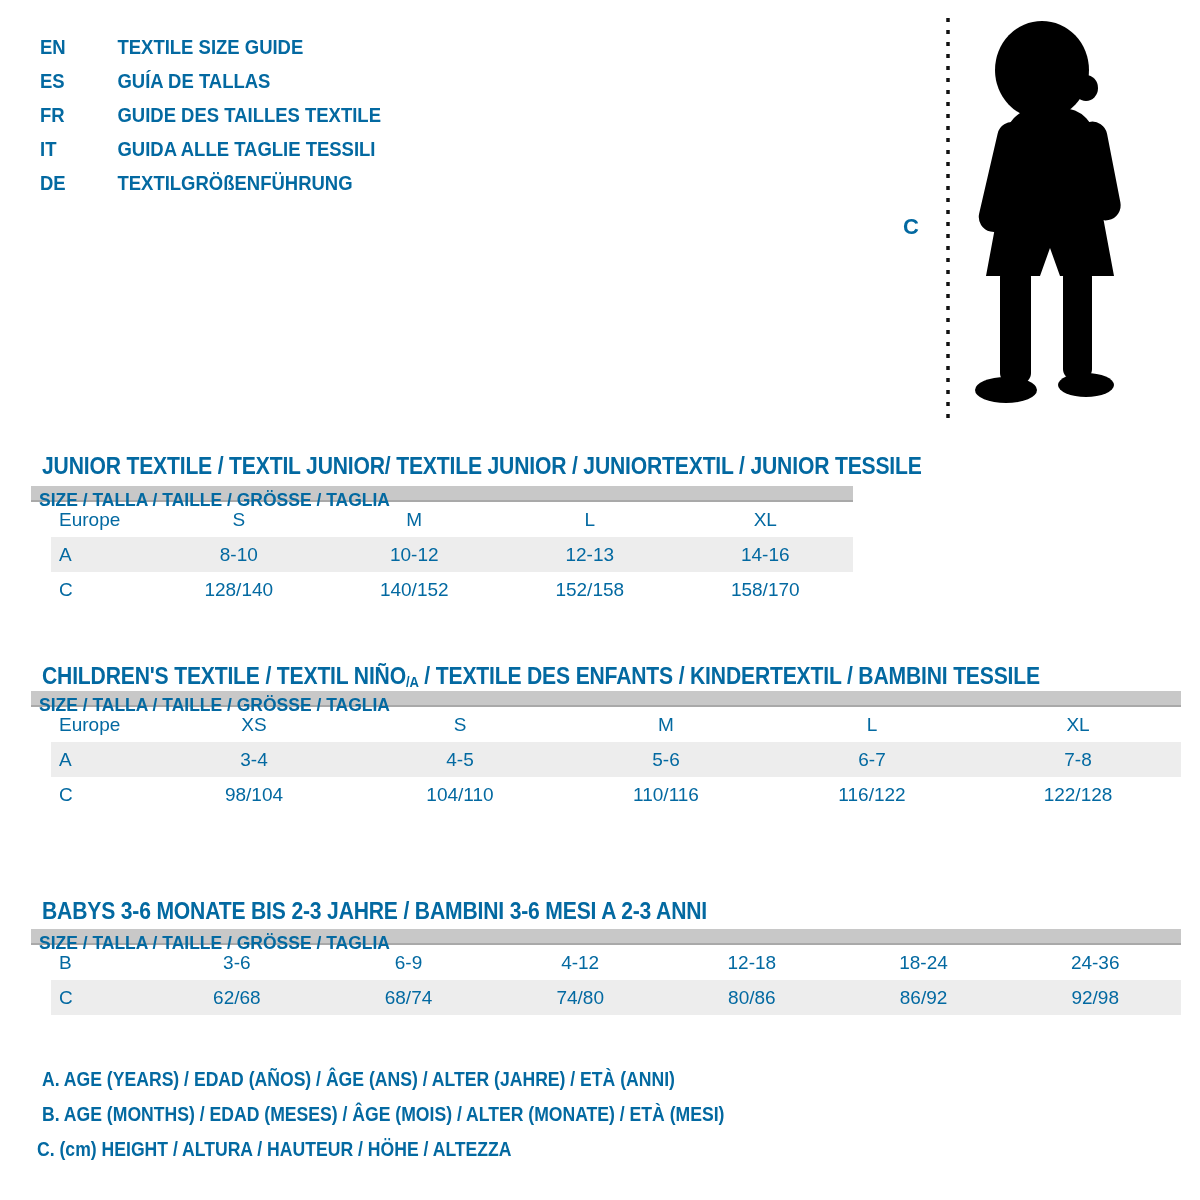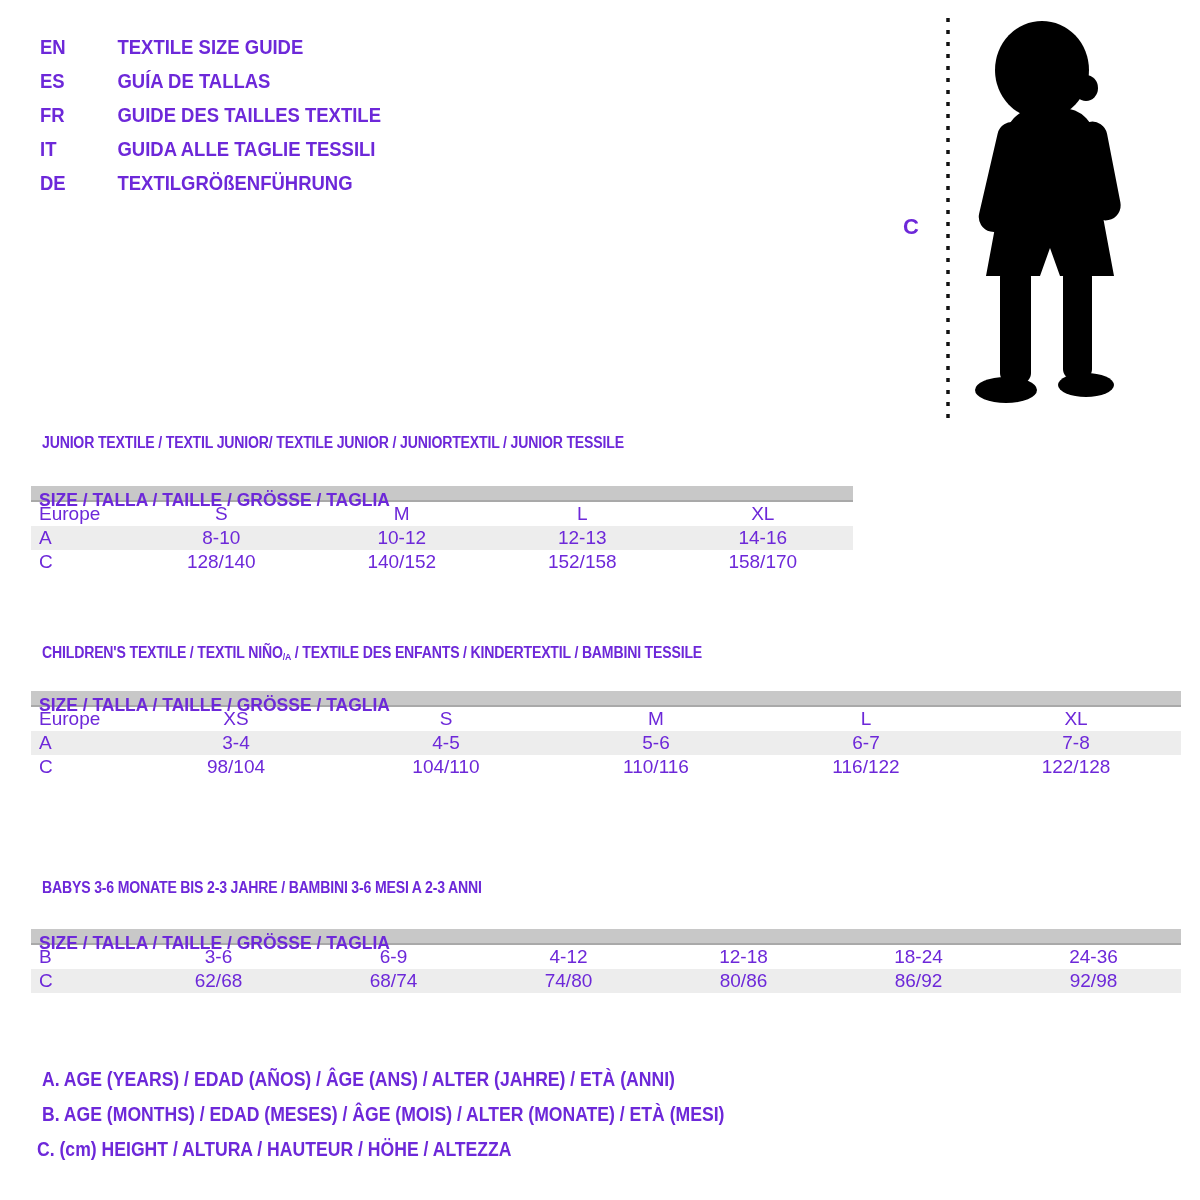--- a/index.html
+++ b/index.html
@@ -1,41 +1,41 @@
 <!DOCTYPE html>
 <html><head>
 <meta charset="utf-8">
 <style>
   html,body{margin:0;padding:0;background:#fff;}
   #page{
     position:relative;width:1200px;height:1200px;background:#ffffff;
-    font-family:"Liberation Sans",sans-serif;color:#6d28d9;overflow:hidden;
+    font-family:"Liberation Sans",sans-serif;color:#0369a1;overflow:hidden;
   }
   .abs{position:absolute;}
   .cond{display:inline-block;transform:scaleX(0.88);transform-origin:0 50%;white-space:nowrap;}
 
   
   .lang-row{height:34px;line-height:34px;font-size:21px;font-weight:700;}
   .lang-code{display:inline-block;width:88px;}
 
   
   #measure-label{font-size:22px;font-weight:700;}
 
   
-  .sec-title{font-size:16px;font-weight:700;letter-spacing:-0.2px;white-space:nowrap;}
+  .sec-title{font-size:24px;font-weight:700;letter-spacing:-0.2px;white-space:nowrap;margin-top:18px;}
   .sub{font-size:0.62em;vertical-align:-0.22em;}
 
   
   .size-table{background:#fff;}
   .size-bar{
     height:16px;line-height:28px;background:#c8c8c8;border-bottom:2px solid #a9a9a9;
     font-size:19px;font-weight:700;padding-left:8px;box-sizing:border-box;
   }
   .size-bar .cond{transform:scaleX(0.92);}
-  .trow{display:flex;height:24px;align-items:center;font-size:19px;}
+  .trow{display:flex;height:35px;align-items:center;font-size:19px;margin-left:20px;}
   .trow.striped{background:#ededed;}
   .tcell{flex:1;text-align:center;}
   .tcell.tlabel{flex:0 0 100px;text-align:left;padding-left:8px;box-sizing:border-box;}
 
   
   .note-line{font-size:20px;font-weight:700;white-space:nowrap;}
 </style>
 </head>
 <body>
 

